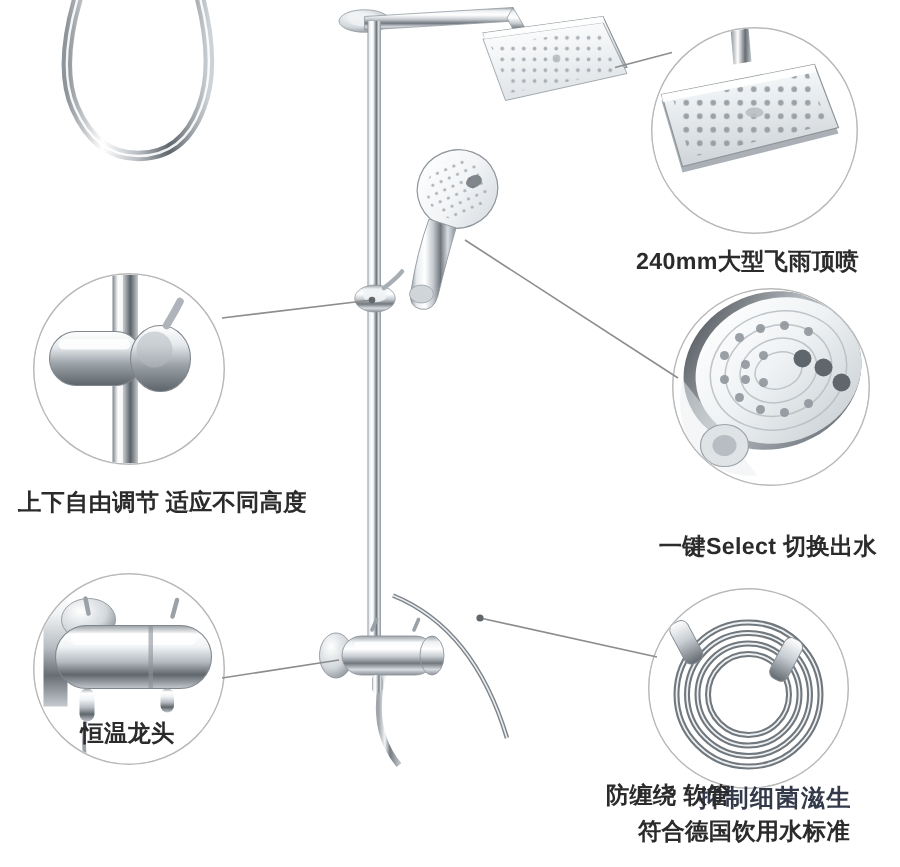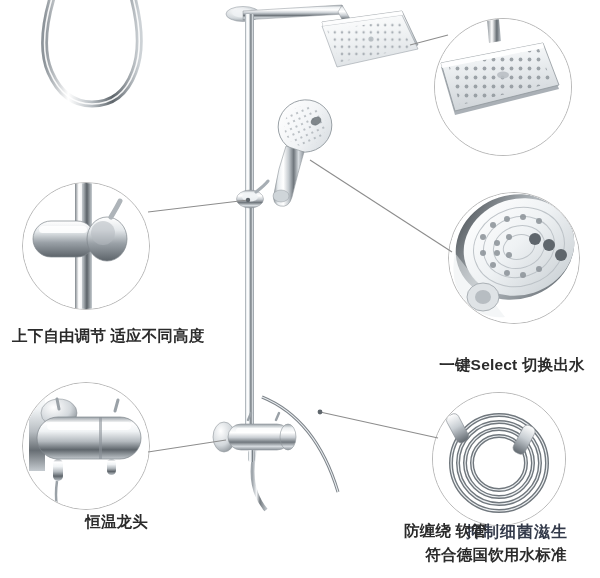--- a/index.html
+++ b/index.html
@@ -392,25 +392,26 @@
       <line x1="148" y1="452" x2="226" y2="440"></line>
 
       <line x1="320" y1="412" x2="438" y2="438"></line>
     </g>
     <g fill="#5f666c">
       <circle cx="320" cy="412" r="2.4"></circle>
       <circle cx="248" cy="200" r="2.2"></circle>
     </g>
   </svg>
 
+  <div class="caption" style="left:424px;top:165px;">240mm大型飞雨顶喷</div>
 
   <div class="caption" style="left:12px;top:326px;font-family:Liberation Serif, serif;">上下自由调节 适应不同高度</div>
 
   <div class="caption center" style="left:412px;top:355px;width:200px;">一键Select 切换出水</div>
 
-  <div class="caption center" style="left:22px;top:512px;width:126px;text-align:right;">恒温龙头</div>
+  <div class="caption center" style="left:22px;top:480px;width:126px;">恒温龙头</div>
 
   <div class="watermark" style="left:466px;top:522px;">抑制细菌滋生</div>
 
   <div class="caption center" style="left:404px;top:545px;width:184px;">符合德国饮用水标准</div>
   <div class="caption" style="left:404px;top:521px;">防缠绕 软管</div>
 
 </div>
 
 </body></html>

